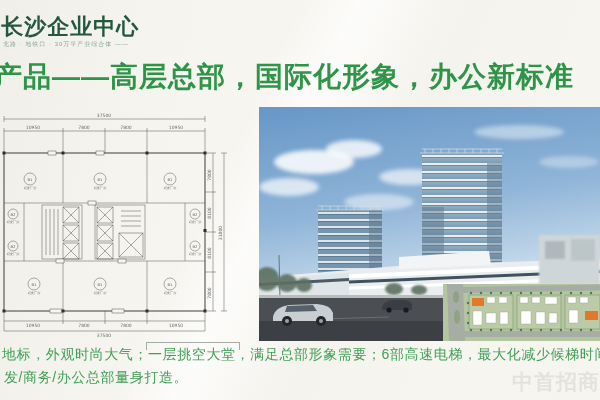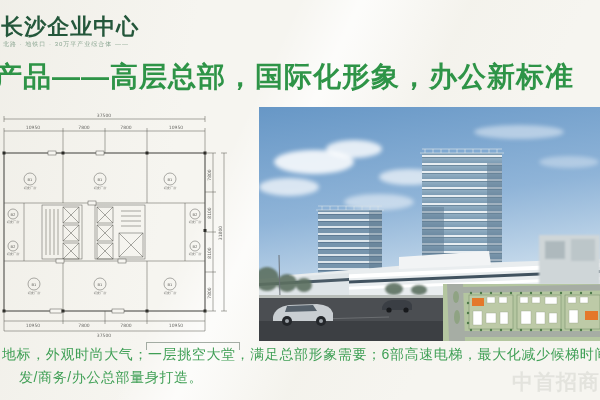--- a/index.html
+++ b/index.html
@@ -24,21 +24,21 @@
   .plan{position:absolute;left:0;top:99px;width:246px;height:250px;}
   .plan text{fill:#6a6a66;font-size:4.5px;font-family:"DejaVu Sans",sans-serif;}
   .plan .cap{font-size:3.2px;fill:#7c7c78;}
   .plan .ulab{font-size:3.6px;fill:#5c5c58;}
   
   .photo{position:absolute;left:259px;top:107px;width:341px;height:234px;}
   
   .body-line{position:absolute;color:#3f9f55;font-size:14px;font-weight:500;
     white-space:nowrap;letter-spacing:0.6px;}
   .line1{left:2px;top:346px;}
-  .line2{left:19px;top:369px;}
+  .line2{left:4px;top:369px;}
   .dim-artifact{position:absolute;left:146px;top:342px;width:92px;height:7px;
     border-top:1px solid #8f9a90;border-left:1px solid #8f9a90;border-right:1px solid #8f9a90;opacity:.8;}
   .watermark{position:absolute;left:512px;top:368px;font-size:21px;font-weight:bold;
     color:rgba(226,226,219,.95);letter-spacing:1px;text-shadow:0 0 1px rgba(255,255,255,.5);}
 </style>
 </head>
 <body>
 
 <div class="bg-sheen"></div>
 

